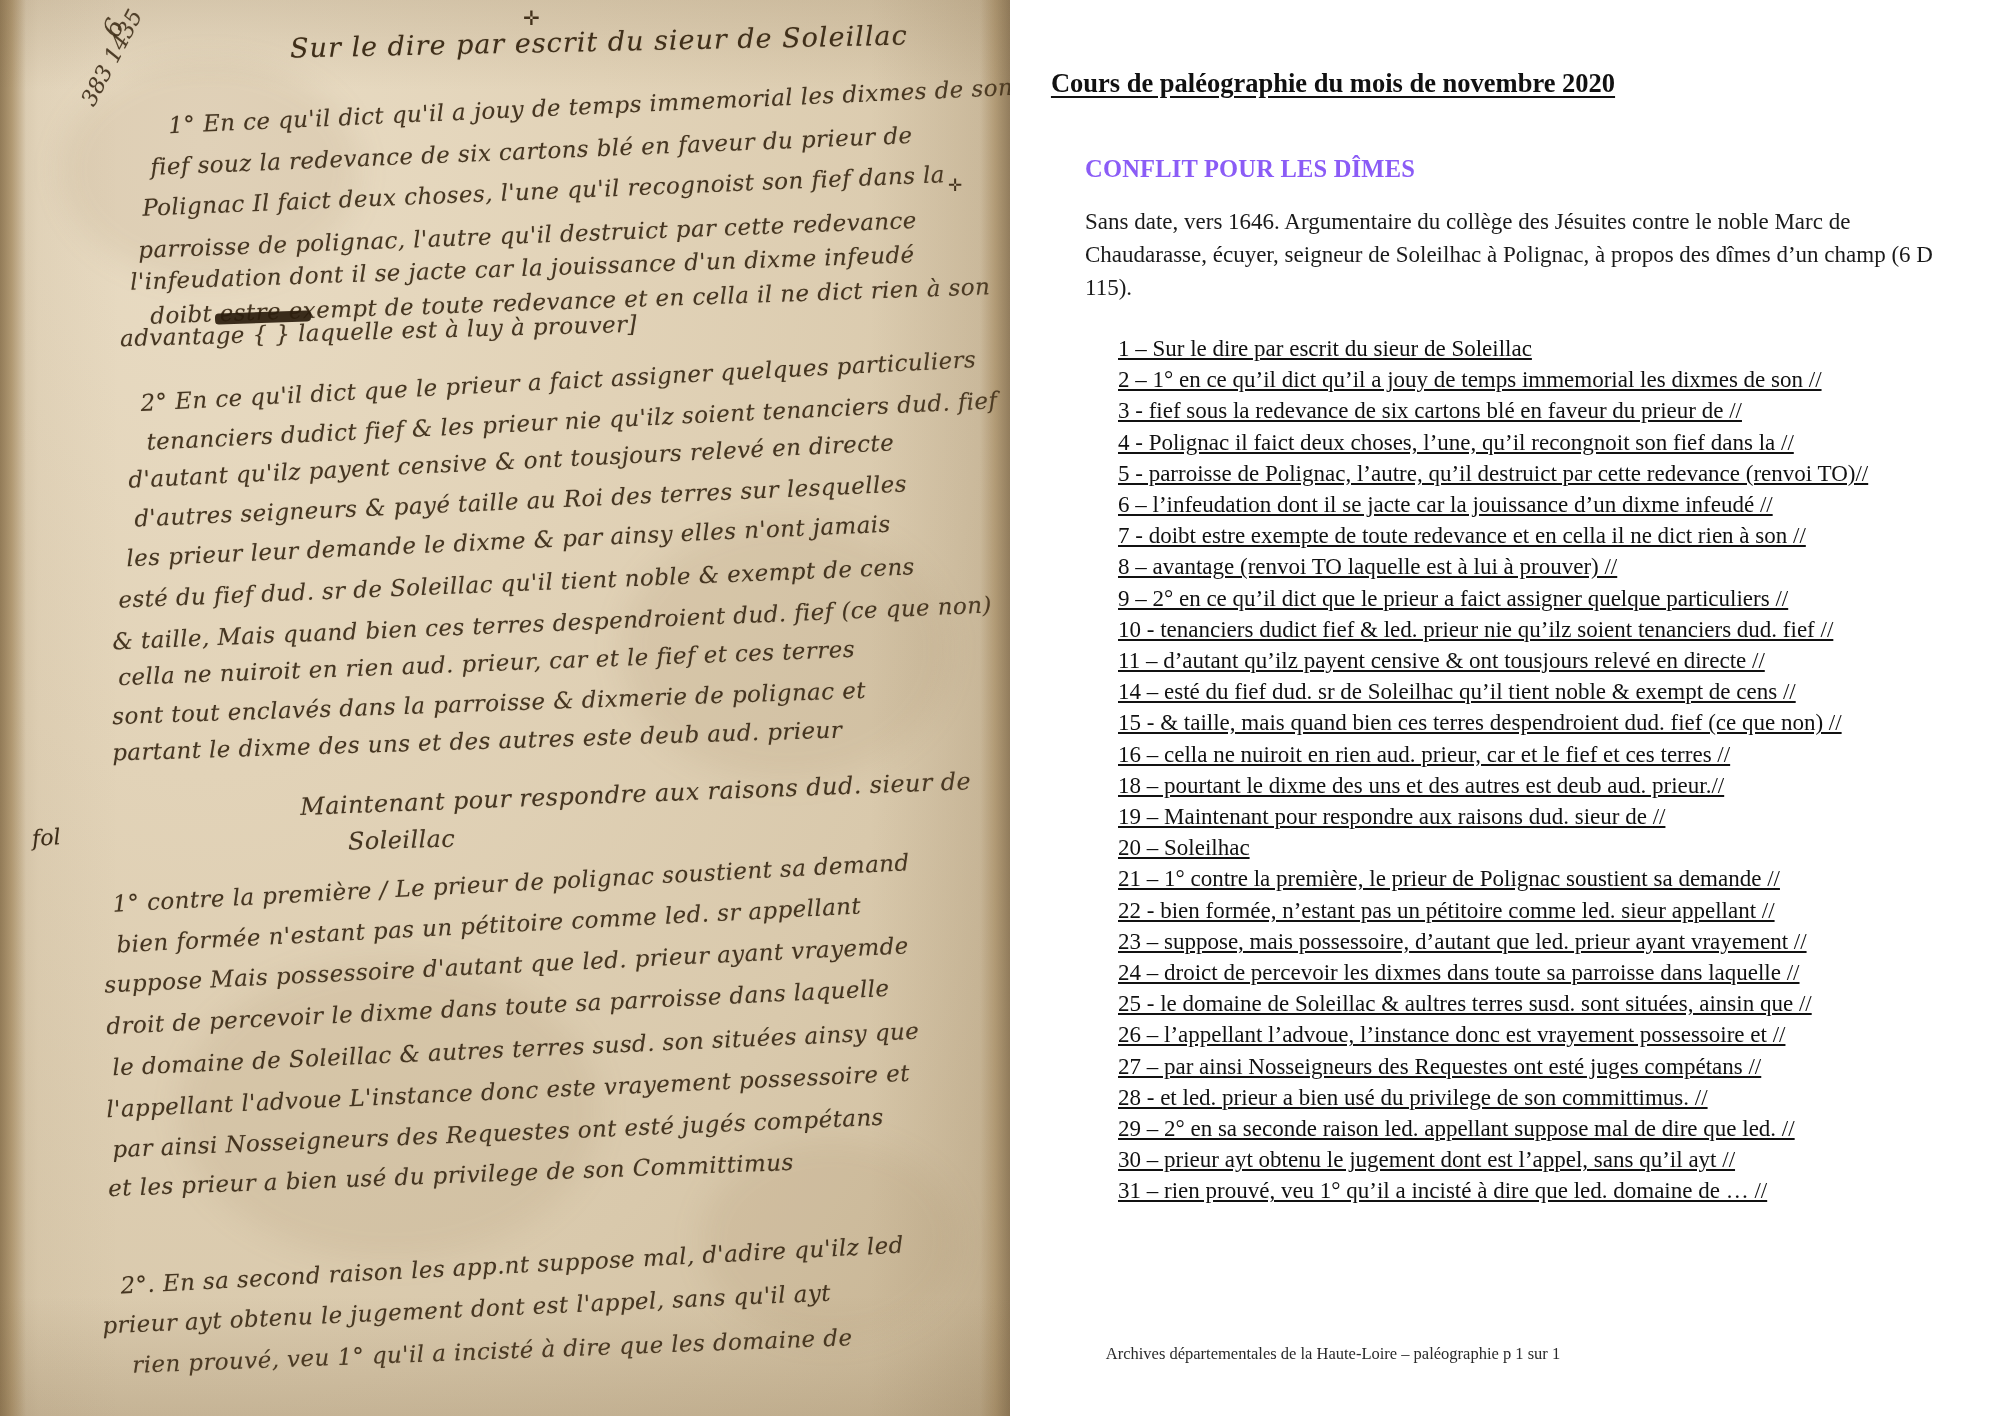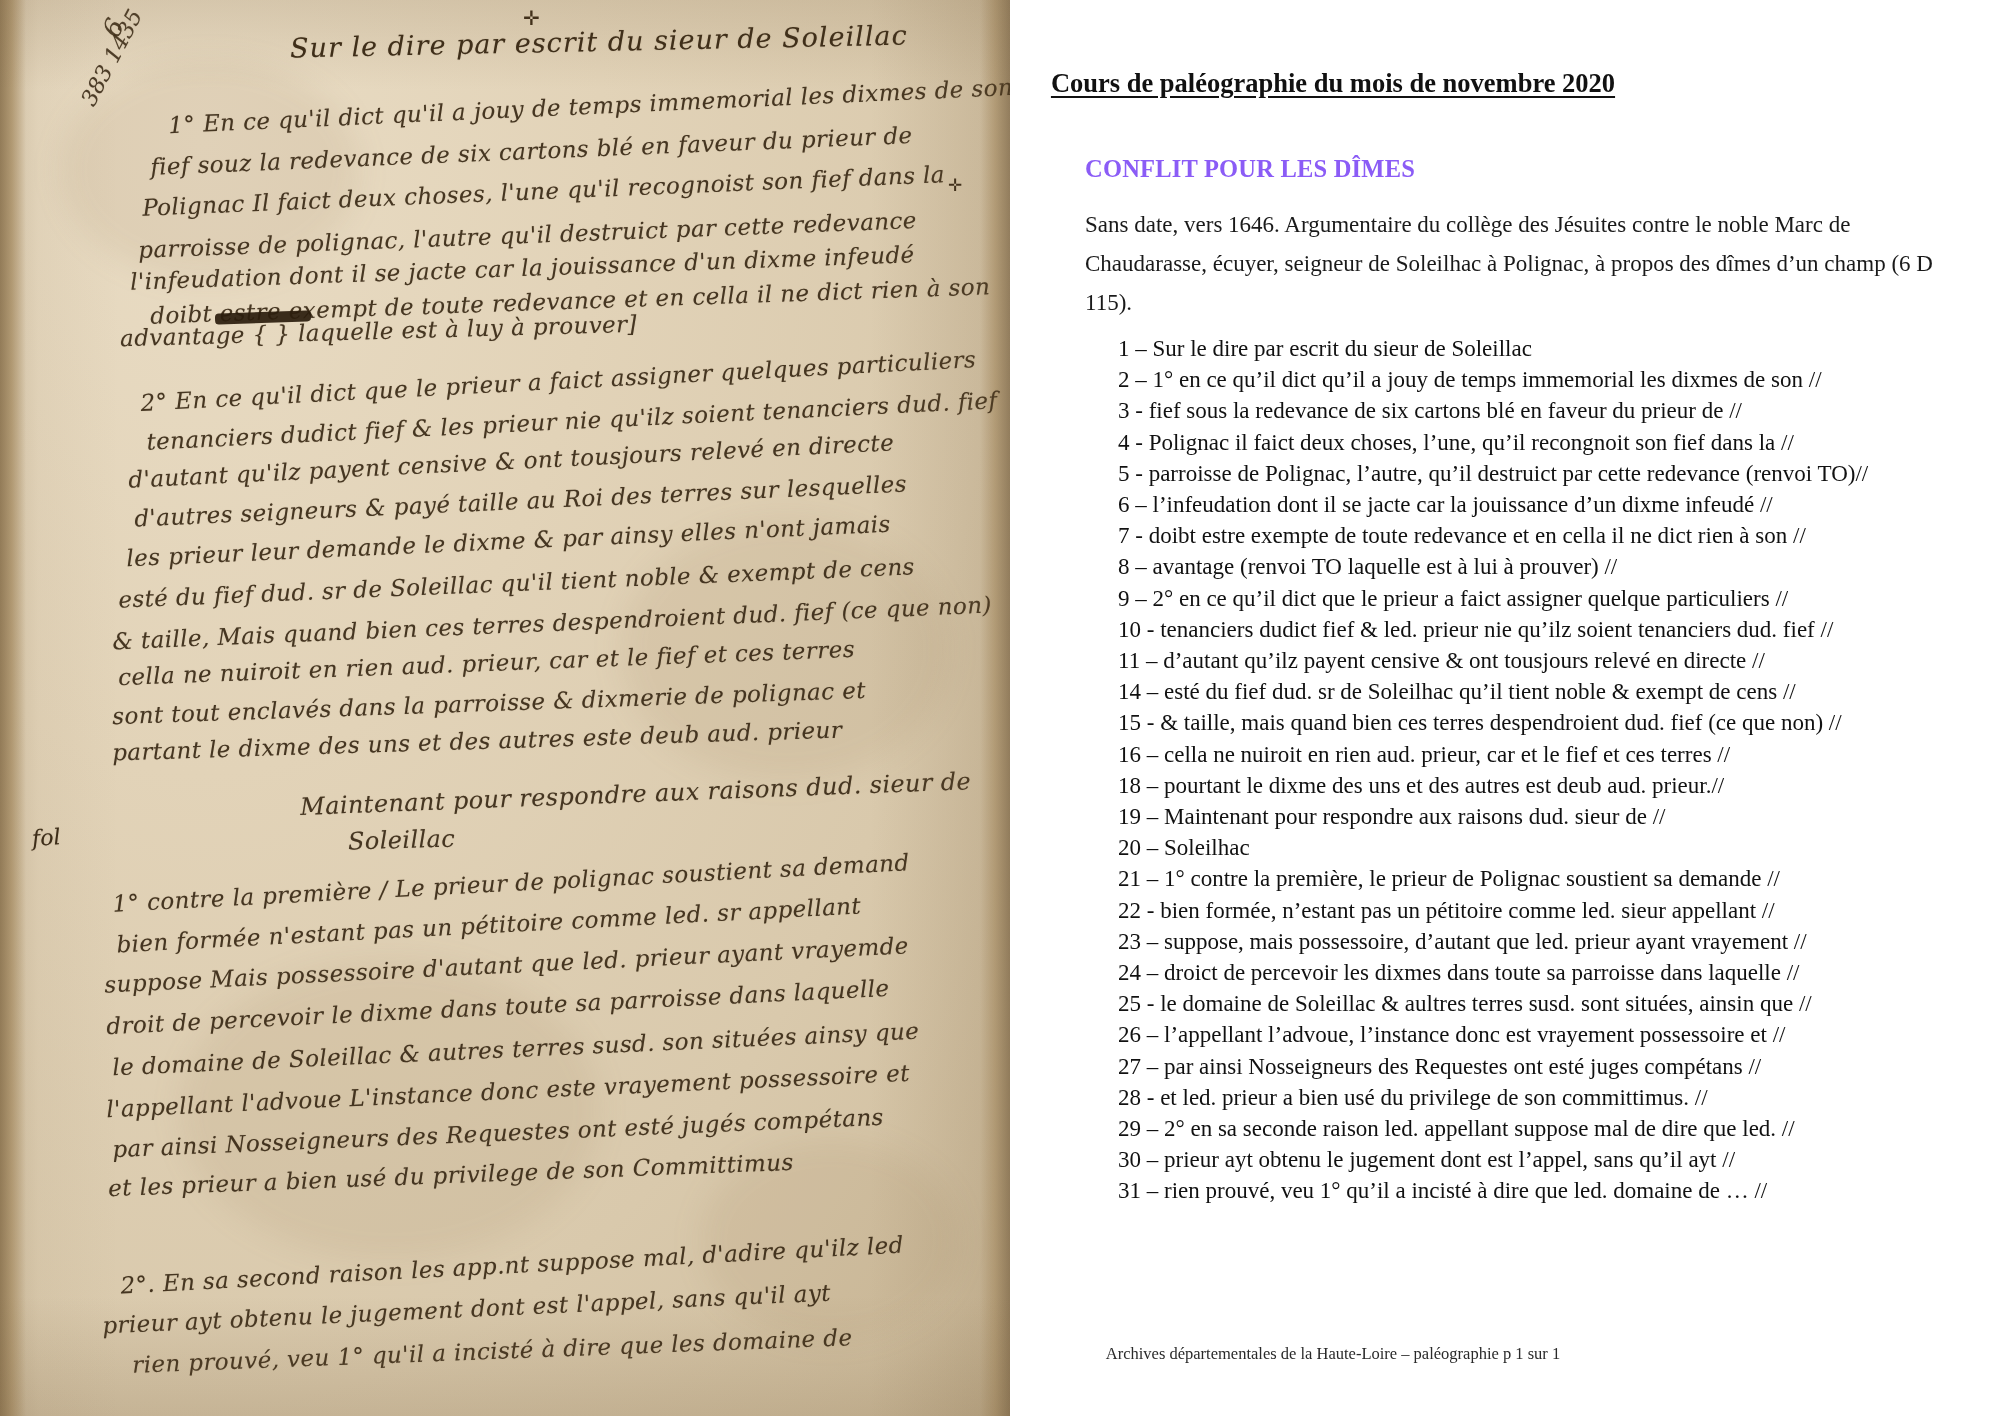--- a/index.html
+++ b/index.html
@@ -156,32 +156,33 @@
     font-weight: bold;
     color: #8b5cf6;
     letter-spacing: 0.2px;
   }
   .tr-intro {
     position: absolute;
     left: 75px;
     top: 205px;
     width: 860px;
     font-size: 23px;
-    line-height: 39px;
+    line-height: 33px;
     color: #1a1a1a;
     text-align: left;
   }
   .tr-lines {
     position: absolute;
     left: 108px;
     top: 333px;
     width: 880px;
     font-size: 23px;
     line-height: 31.2px;
     color: #111111;
+    text-decoration: underline;
   }
   .tr-lines .ln {
     white-space: nowrap;
   }
   .tr-footer {
     position: absolute;
     left: 0;
     right: 0;
     bottom: 52px;
     text-align: center;

